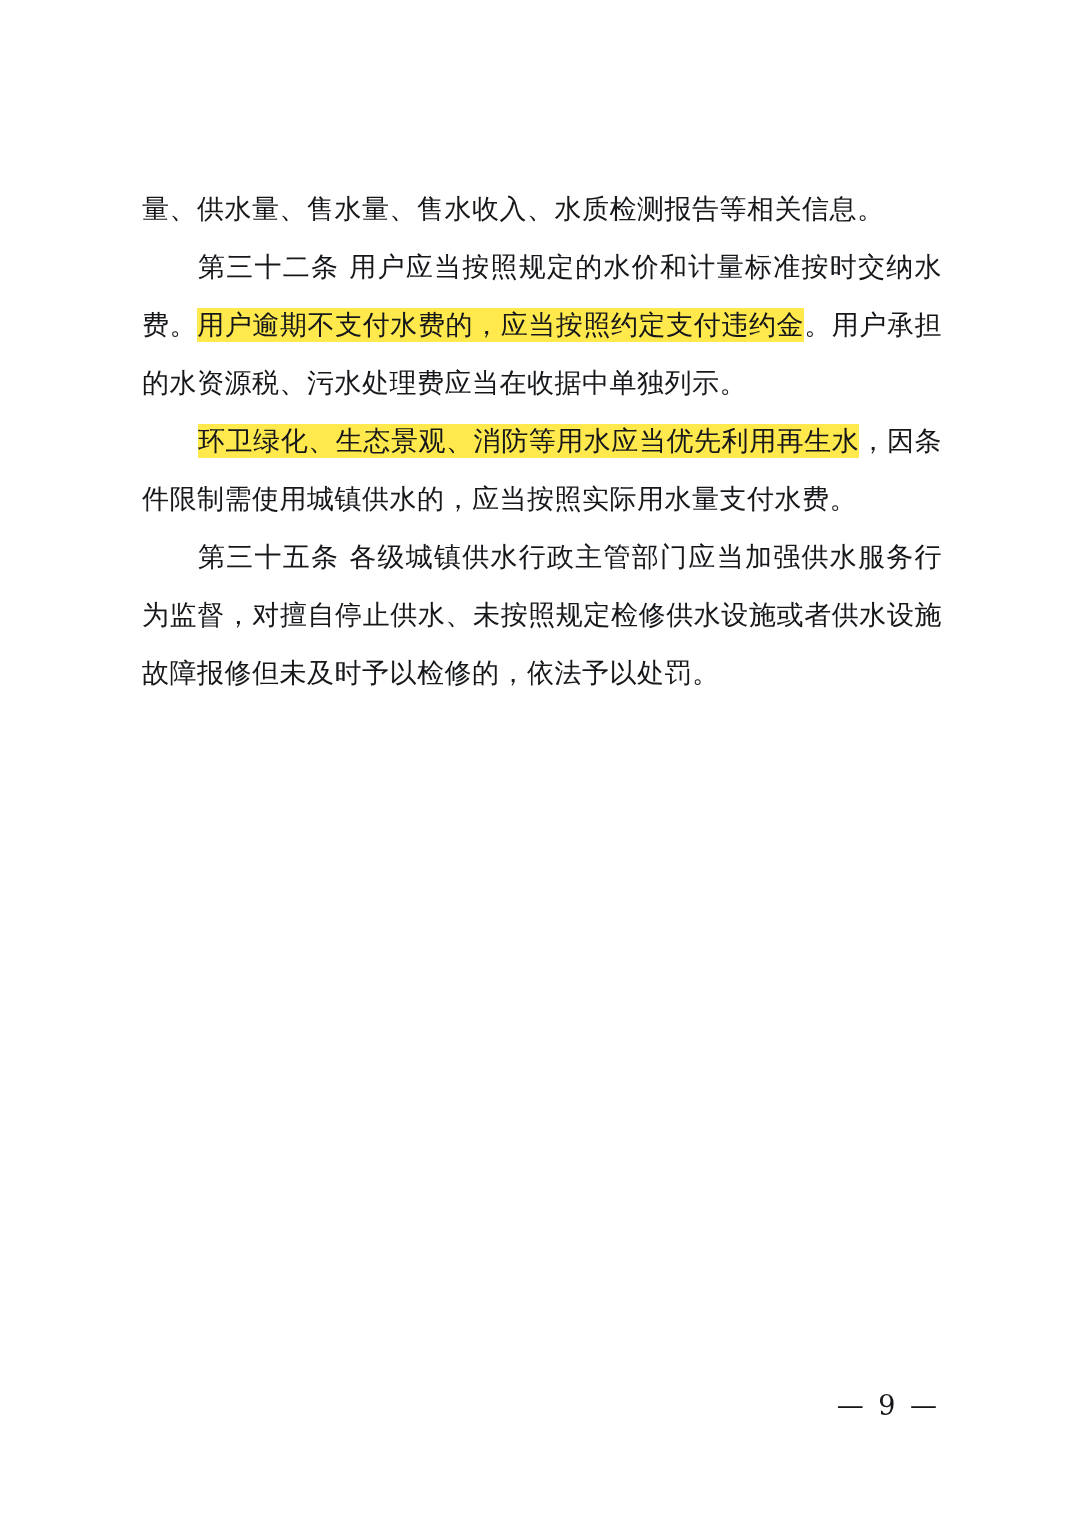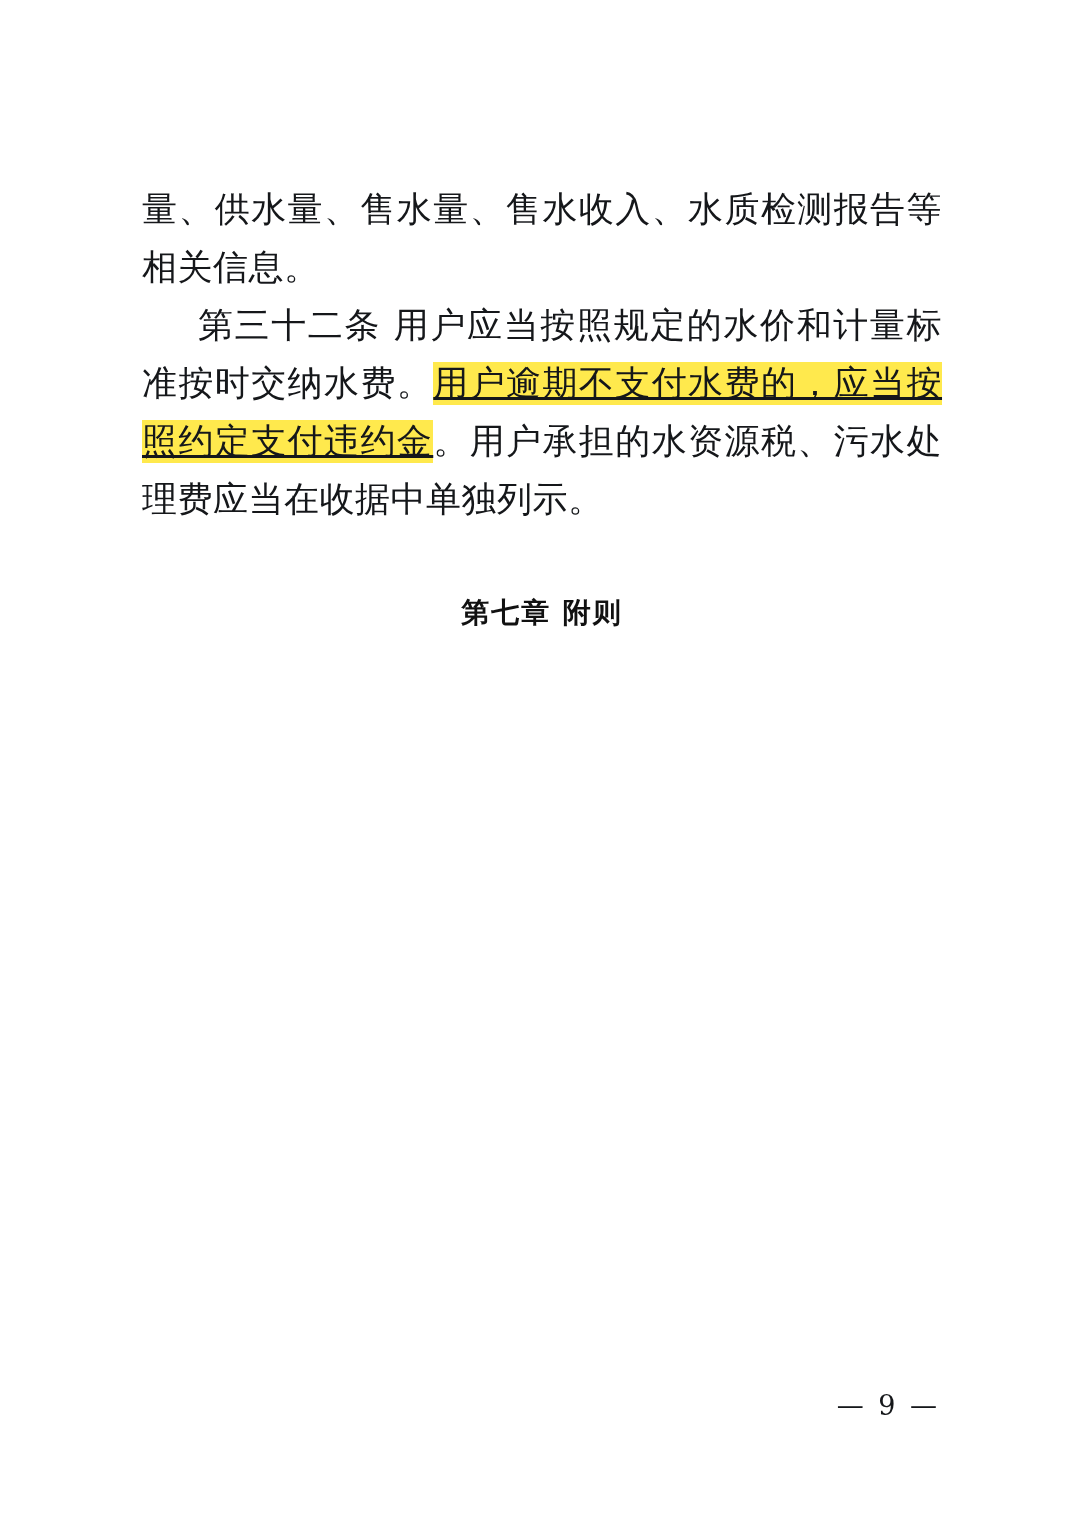--- a/index.html
+++ b/index.html
@@ -23,36 +23,35 @@
     height: 1527px;
     background: #fff;
   }
   .content {
     position: absolute;
     left: 142px;
     top: 180px;
     width: 800px;
   }
   .para {
-    font-size: 35px;
+    font-size: 27px;
     line-height: 58px;
     letter-spacing: 0.5px;
     text-align: justify;
     text-justify: inter-ideograph;
     margin: 0;
     color: #15171a;
   }
   .indent {
     text-indent: 56px;
   }
   .hl {
     background: #ffe94d;
     padding: 1px 0 2px 0;
     box-decoration-break: clone;
-    text-decoration: underline;
     -webkit-box-decoration-break: clone;
   }
   .chapter-title {
     font-size: 28px;
     font-weight: bold;
     text-align: center;
     margin: 0;
     letter-spacing: 2px;
     color: #111;
   }
@@ -74,28 +73,33 @@
   <div class="content">
 
     <p class="para">
       <span>量、供水量、售水量、售水收入、水质检测报告等相关信息。</span>
     </p>
 
     <p class="para indent">
       <span>第三十二条  用户应当按照规定的水价和计量标准按时交纳水费。</span><span class="hl">用户逾期不支付水费的，应当按照约定支付违约金</span><span>。用户承担的水资源税、污水处理费应当在收据中单独列示。</span>
     </p>
 
+    <p class="para indent">
+      <span class="hl">环卫绿化、生态景观、消防等用水应当优先利用再生水</span><span>，因条件限制需使用城镇供水的，应当按照实际用水量支付水费。</span>
+    </p>
 
 
 
 
+    <p class="para indent">
+      <span>第三十五条  各级城镇供水行政主管部门应当加强供水服务行为监督，对擅自停止供水、未按照规定检修供水设施或者供水设施故障报修但未及时予以检修的，依法予以处罚。</span>
+    </p>
 
     <div class="spacer-lg"></div>
 
-    <p class="chapter-title">第七章  附则</p>
 
     <div class="spacer-md"></div>
 
 
   </div>
 
   <div class="page-number">— 9 —</div>
 </div>
 
 </body></html>

